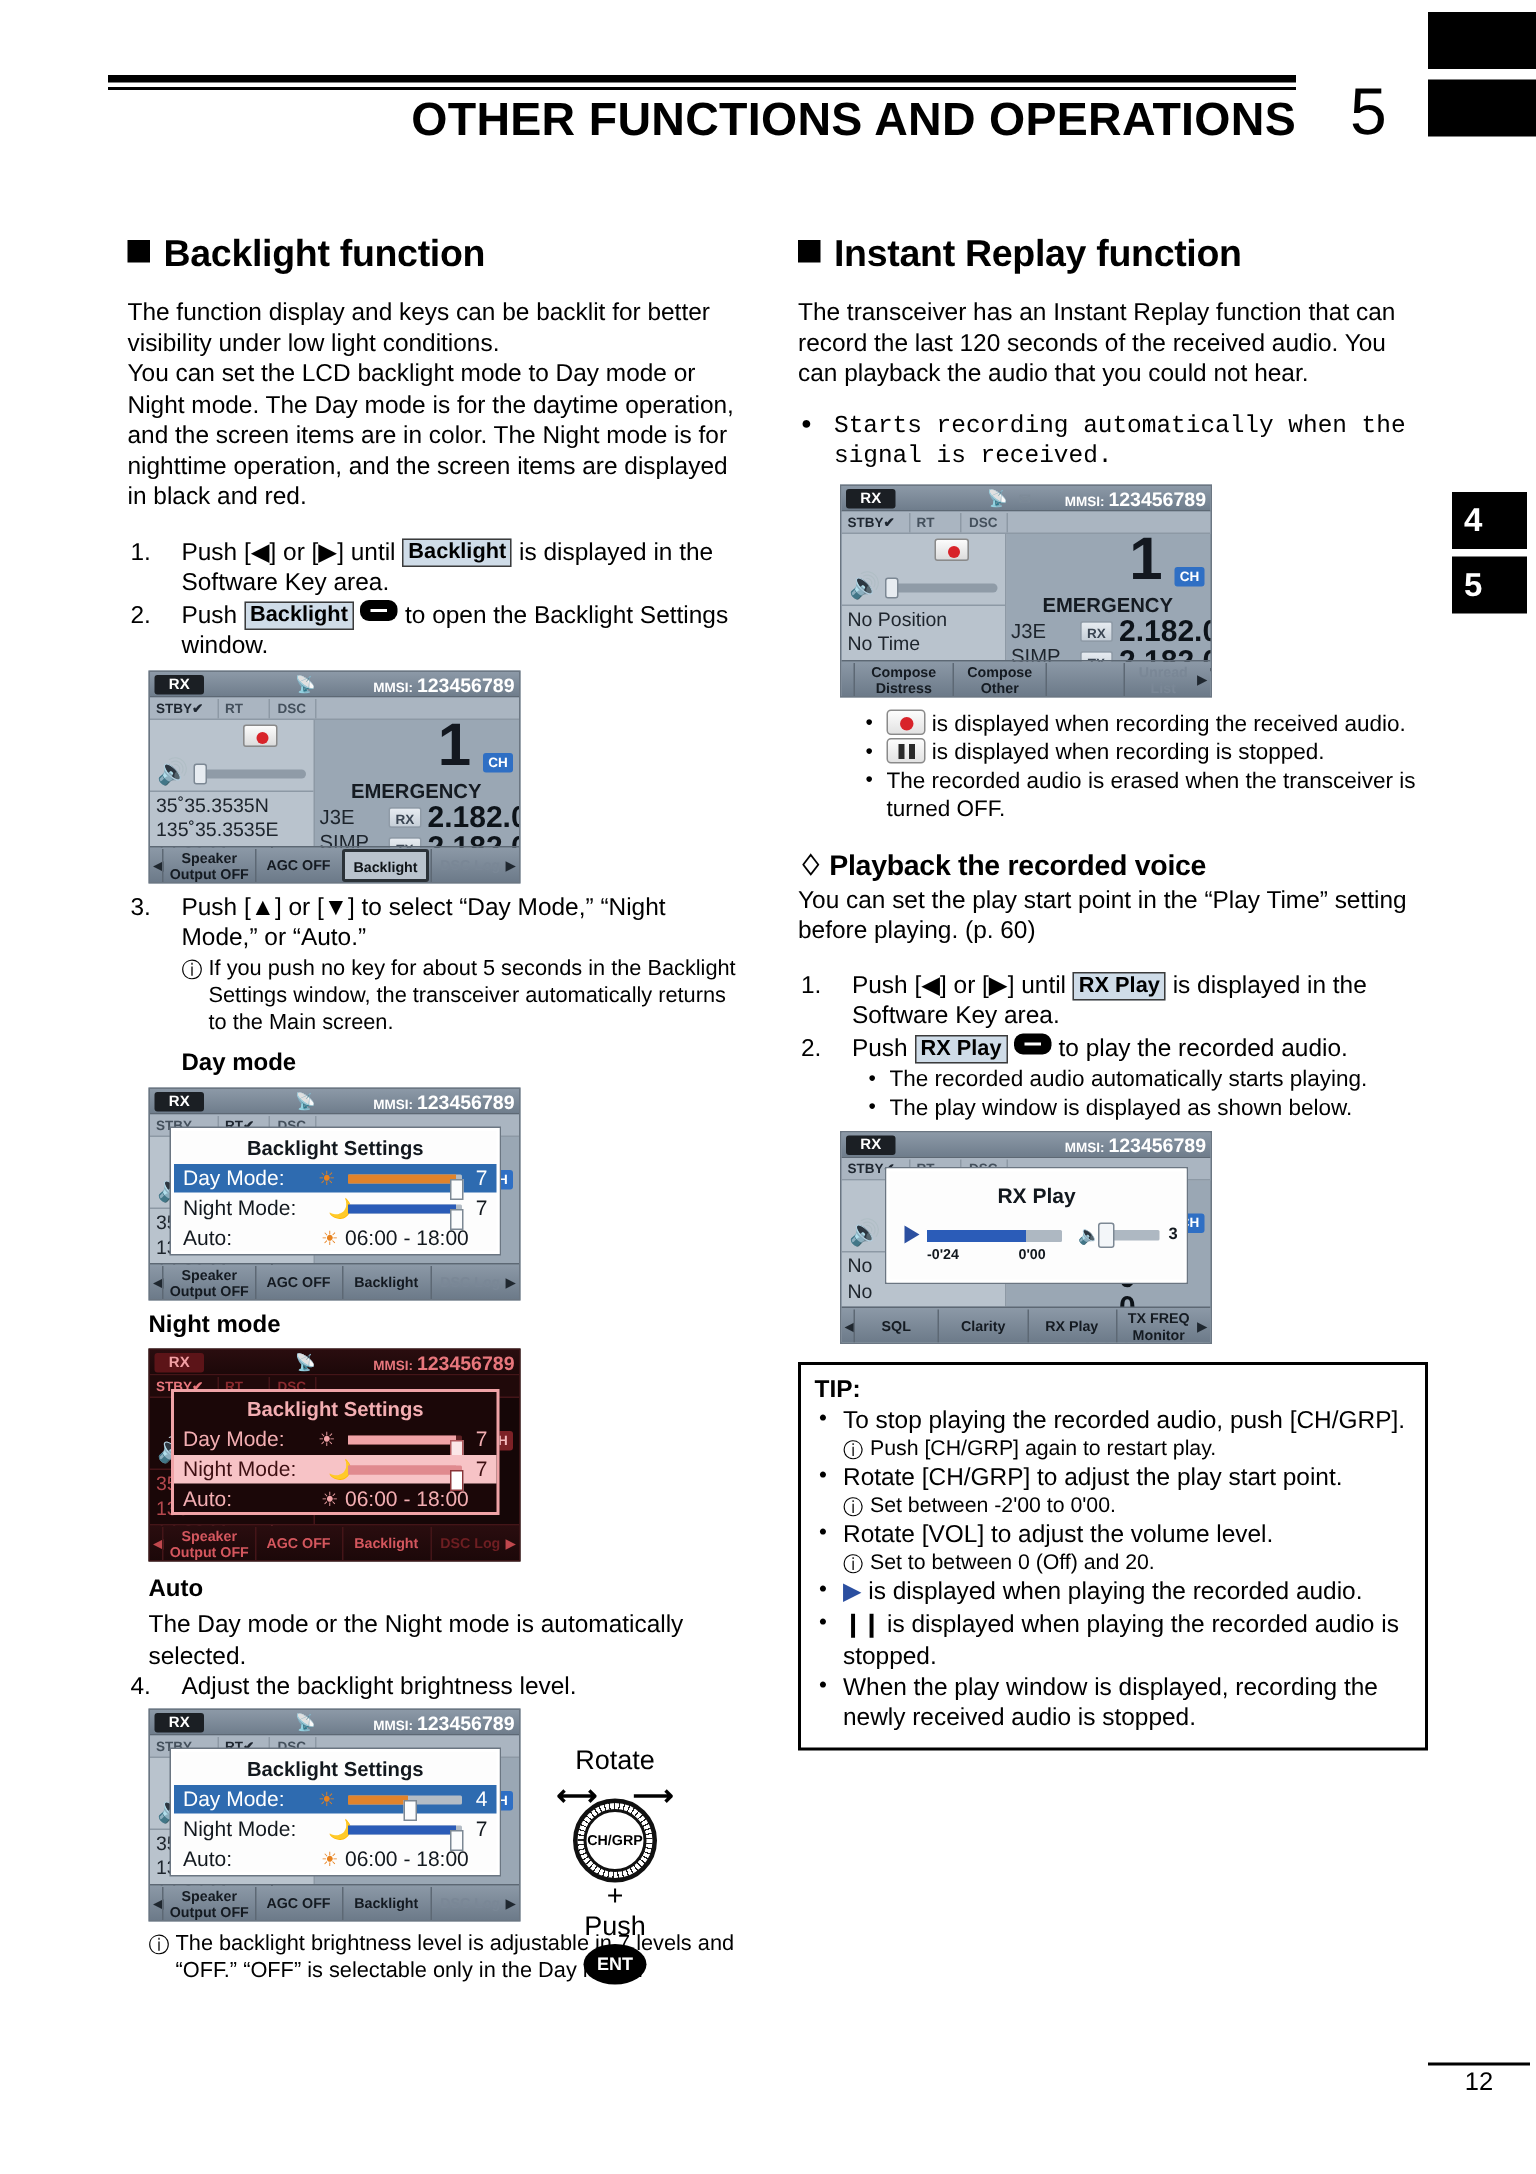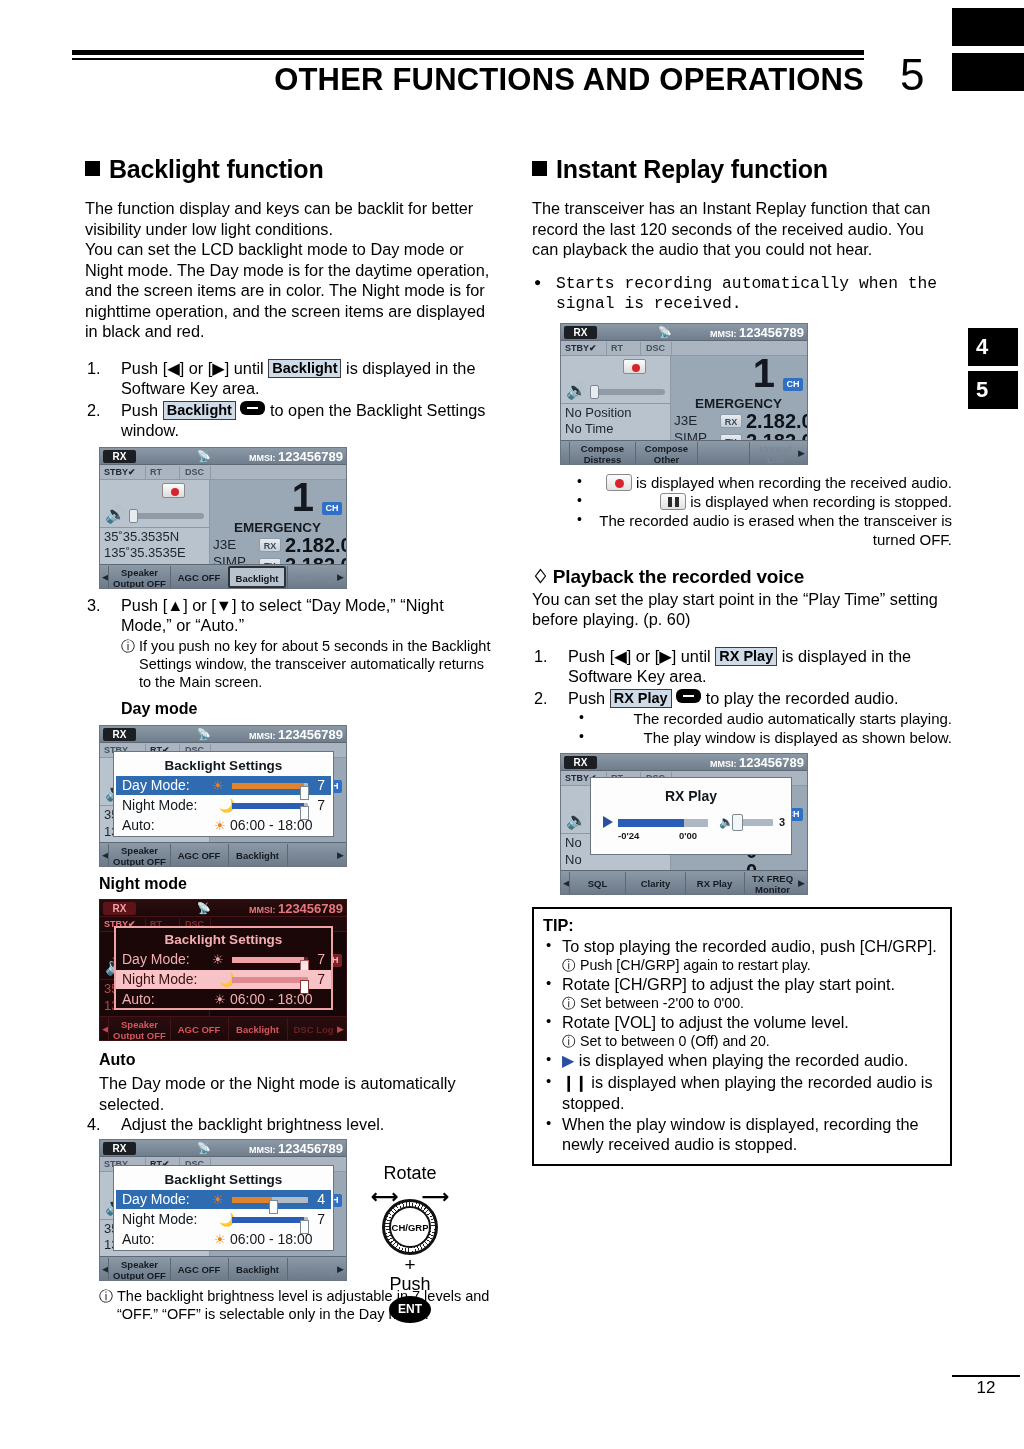--- a/index.html
+++ b/index.html
@@ -84,21 +84,21 @@
   ul.rbullet > li {
     position: relative; padding-left: 24px; font-size: 16.3px; line-height: 20.5px;
   }
   ul.rbullet > li::before {
     content: "\25CF"; position: absolute; left: 2px; top: -1px; font-size: 12px;
   }
 
   
   ul.sbullet { list-style: none; }
   ul.sbullet > li {
-    position: relative; padding-left: 17px; font-size: 15px; line-height: 19px; text-align: right;
+    position: relative; padding-left: 17px; font-size: 15px; line-height: 19px;
   }
   ul.sbullet > li::before {
     content: "\2022"; position: absolute; left: 3px; top: -1px; font-size: 14px;
   }
 
   
   .note { position: relative; padding-left: 18px; font-size: 14.5px; line-height: 18px; }
   .note::before {
     content: "\24D8"; position: absolute; left: 0px; top: 0px; font-size: 14px;
   }

